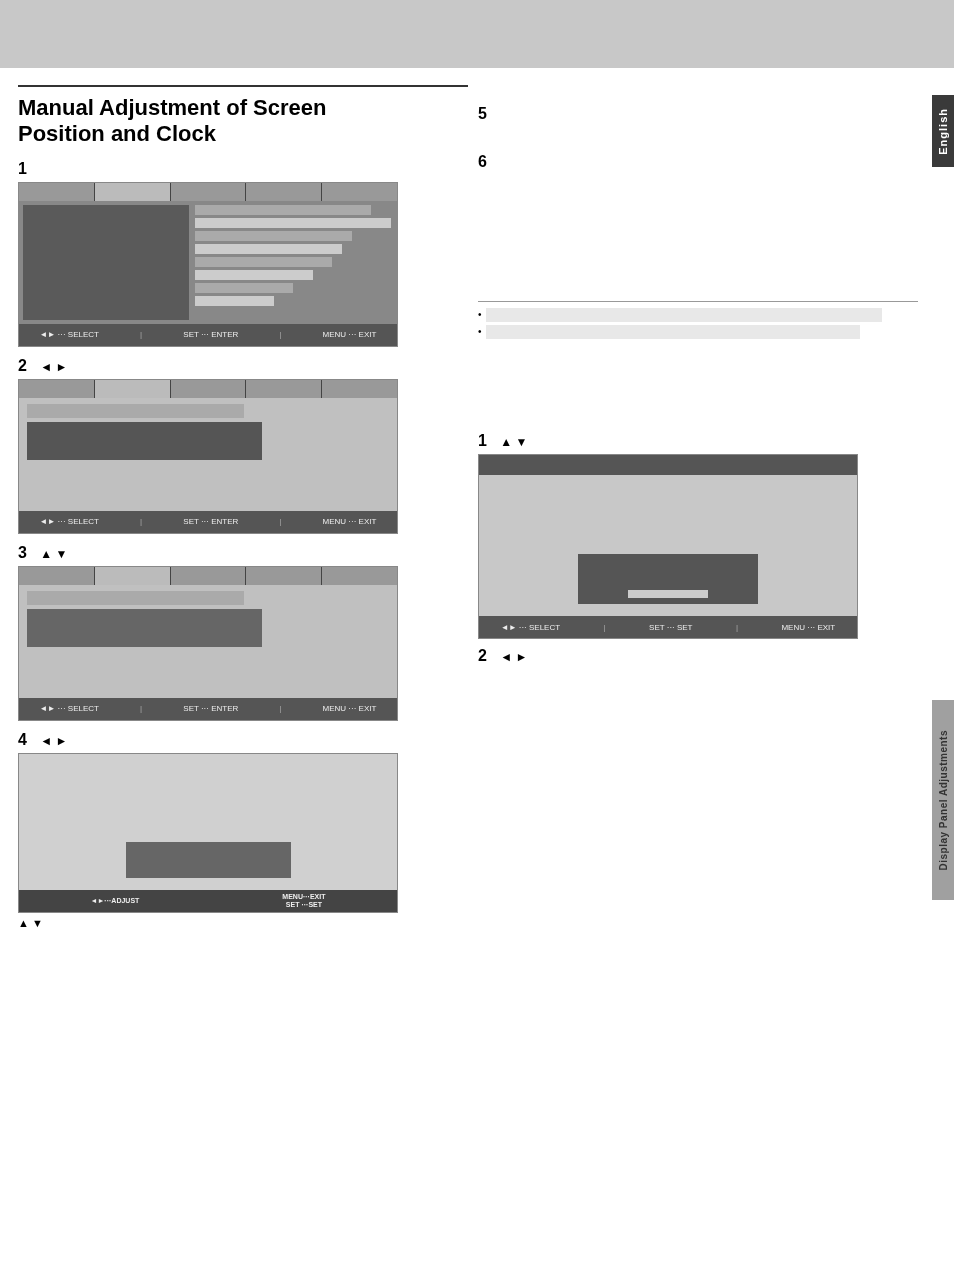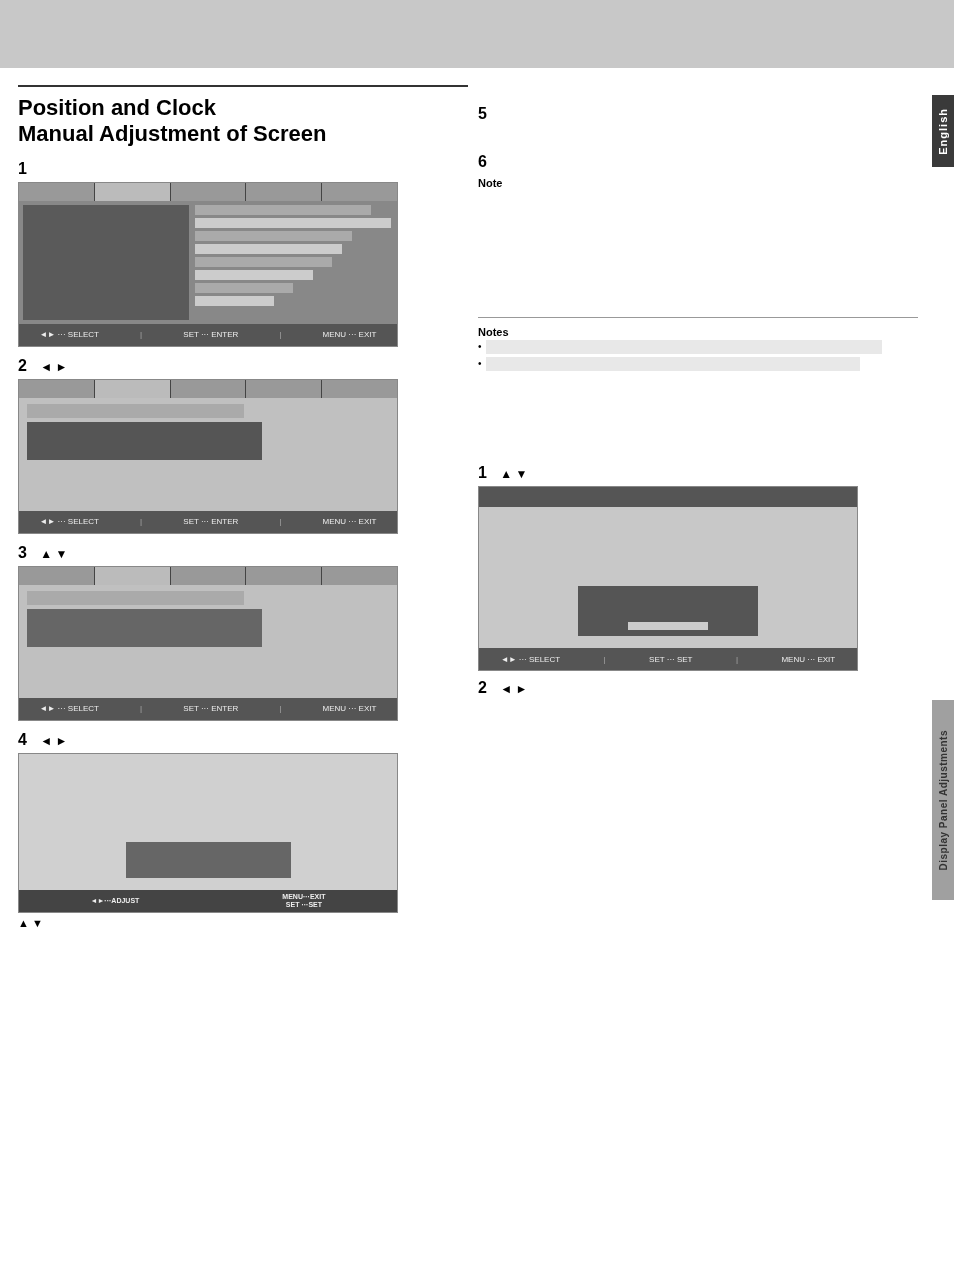--- a/index.html
+++ b/index.html
@@ -256,22 +256,22 @@
   <span>English</span>
 </div>
 
 <div class="right-tab-display">
   <span>Display Panel Adjustments</span>
 </div>
 
 <div class="left-col">
 
   <div class="title">
+    <div>Manual Adjustment of Screen</div>
     <div>Position and Clock</div>
-    <div>Manual Adjustment of Screen</div>
   </div>
 
   <div class="step-num">1</div>
   <div class="screen-mockup">
 
     <div style="width:100%;height:18px;background:#555;display:flex;align-items:stretch;">
       <div style="flex:1;background:#999;border-right:1px solid #444;"></div>
       <div style="flex:1;background:#bbb;border-right:1px solid #444;"></div>
       <div style="flex:1;background:#999;border-right:1px solid #444;"></div>
       <div style="flex:1;background:#999;border-right:1px solid #444;"></div>
@@ -367,26 +367,24 @@
   <div class="arrows-note">▲ ▼</div>
 
 </div>
 
 <div class="right-col">
 
   <div class="step-num" style="margin-top:20px;">5</div>
 
   <div class="step-num" style="margin-top:30px;">6</div>
 
-  <div class="note-label">Note</div>
   <div class="note-text" style="height:120px;"></div>
 
   <div class="divider-line"></div>
 
-  <div class="notes-label">Notes</div>
   <div class="bullet-item">
     <span>•</span>
     <span style="height:14px;display:block;width:90%;background:#e8e8e8;"></span>
   </div>
   <div class="bullet-item">
     <span>•</span>
     <span style="height:14px;display:block;width:85%;background:#e8e8e8;"></span>
   </div>
 
   <div style="height:80px;"></div>

